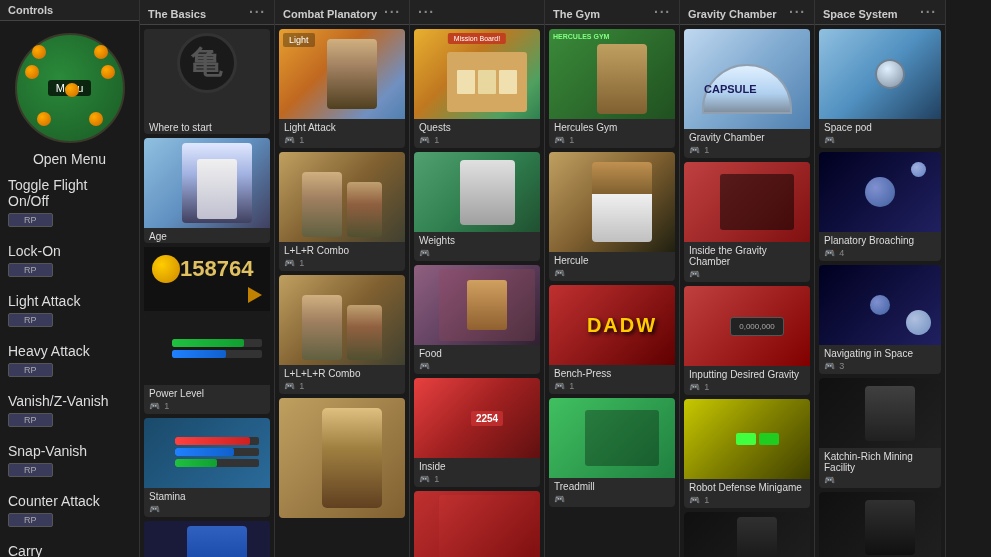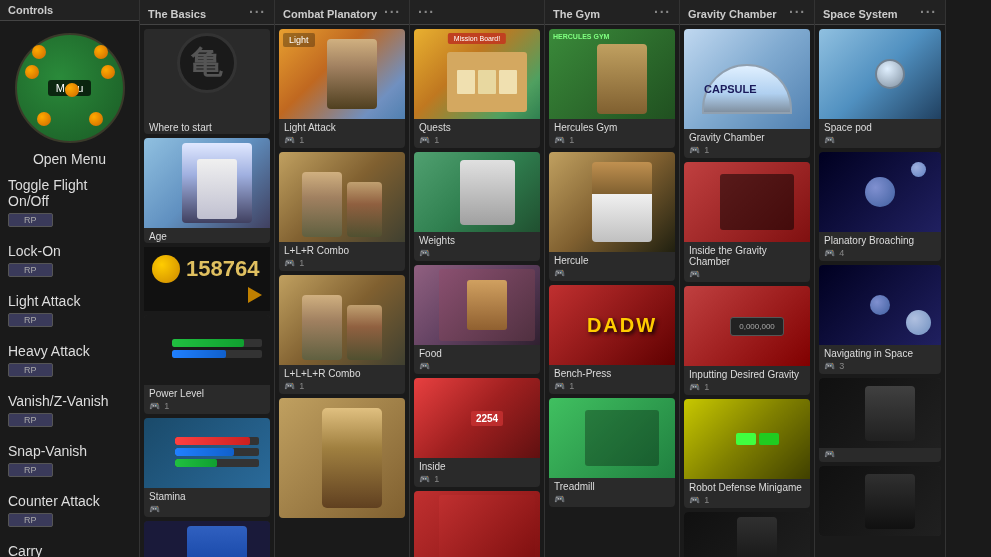--- a/index.html
+++ b/index.html
@@ -182,21 +182,20 @@
       background: #111;
       padding: 8px;
       display: flex;
       flex-direction: column;
       gap: 4px;
     }
 
     .coin-row {
       display: flex;
       align-items: center;
-      gap: 6px;
     }
 
     .coin {
       width: 28px;
       height: 28px;
       background: radial-gradient(circle at 35% 35%, #ffcc00, #cc8800);
       border-radius: 50%;
       flex-shrink: 0;
     }
 
@@ -872,20 +871,21 @@
           <span class="card-meta-text">3</span>
         </div>
       </div>
 
       <div class="card">
         <div class="card-image dark-scene" style="height:70px;">
           <div class="card-image-content">
             <div style="width:50px;height:55px;background:linear-gradient(180deg,#404040 0%,#202020 100%);border-radius:4px;"></div>
           </div>
         </div>
+        <div class="card-title">Katchin-Rich Mining Facility</div>
         <div class="card-meta">
           <span class="card-meta-icon">🎮</span>
         </div>
       </div>
 
       <div class="card">
         <div class="card-image dark-scene" style="height:70px;">
           <div class="card-image-content">
             <div style="width:50px;height:55px;background:linear-gradient(180deg,#303030 0%,#101010 100%);border-radius:4px;"></div>
           </div>

